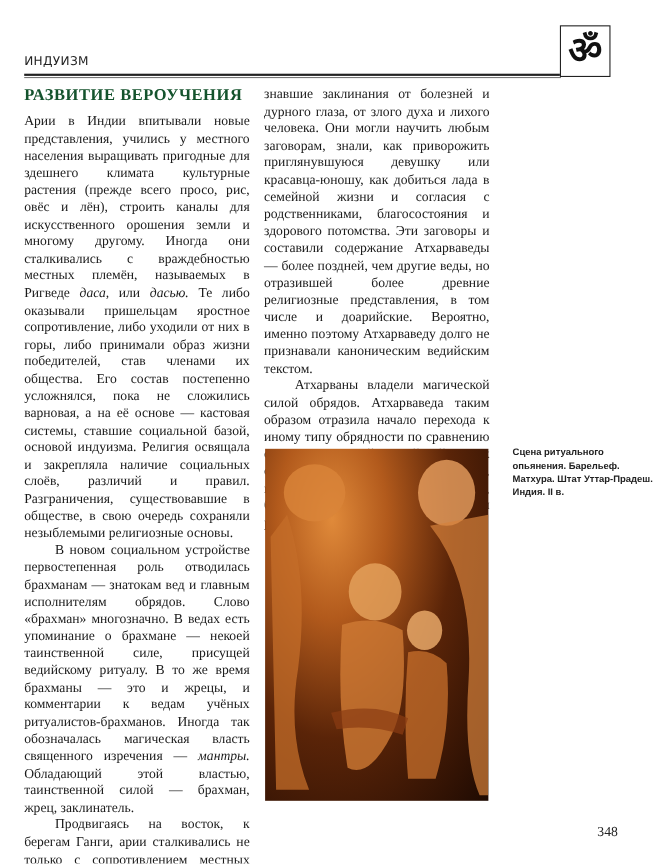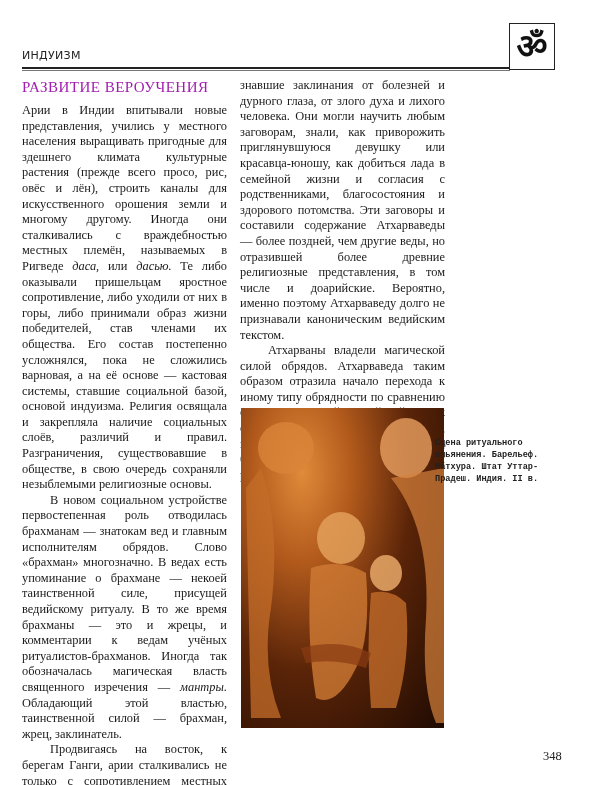--- a/index.html
+++ b/index.html
@@ -5,26 +5,26 @@
     html, body { margin: 0; padding: 0; background: #ffffff; }
     body { width: 600px; height: 785px; position: relative; overflow: hidden; font-family: "Liberation Serif", "DejaVu Serif", serif; color: #1a1a1a; }
     .running-head { position: absolute; left: 22px; top: 49px; font-family: "DejaVu Sans", "Liberation Sans", sans-serif; font-size: 11px; letter-spacing: 0.3px; color: #222; text-align: right; }
     .head-rule { position: absolute; left: 22px; top: 67px; width: 488px; height: 2px; background: #222; }
     .head-rule-thin { position: absolute; left: 22px; top: 70px; width: 488px; height: 1px; background: #777; }
     .om-box { position: absolute; left: 509px; top: 23px; width: 44px; height: 45px; border: 1.5px solid #222; background: #fff; display: flex; align-items: center; justify-content: center; }
     .om-box span { font-size: 34px; line-height: 1; color: #111; font-weight: bold; }
     .col { position: absolute; font-size: 12.4px; line-height: 15.6px; text-align: justify; hyphens: manual; }
     .col-left { left: 22px; top: 103px; width: 205px; }
     .col-right { left: 240px; top: 78px; width: 205px; }
-    .section-title { position: absolute; left: 22px; top: 79px; font-size: 15px; letter-spacing: 0.5px; color: #a21caf; }
+    .section-title { position: absolute; left: 22px; top: 79px; font-size: 15px; letter-spacing: 0.5px; color: #14532d; font-weight: bold; }
     .col p { margin: 0; font-family: Liberation Serif, serif; }
     .col p.indent { text-indent: 28px; }
     .col em { font-style: italic; }
     .figure { position: absolute; left: 241px; top: 408px; width: 203px; height: 320px; overflow: hidden; background: radial-gradient(ellipse at 30% 20%, #e08a3a 0%, #b25a1c 25%, #5a2408 55%, #1e0a02 100%); }
-    .caption { position: absolute; left: 435px; top: 405px; width: 130px; font-family: Liberation Mono, monospace; font-weight: bold; font-size: 8.6px; line-height: 12px; color: #222; margin-top: 32px; }
+    .caption { position: absolute; left: 466px; top: 405px; width: 130px; font-family: Liberation Sans, sans-serif; font-weight: bold; font-size: 8.6px; line-height: 12px; color: #222; }
     .page-number { position: absolute; left: 543px; top: 749px; font-size: 12.5px; color: #222; }
   </style>
 </head>
 <body>
 
 <div class="running-head">ИНДУИЗМ</div>
 <div class="head-rule"></div>
 <div class="head-rule-thin"></div>
 <div class="om-box">
   <span>ॐ</span>

